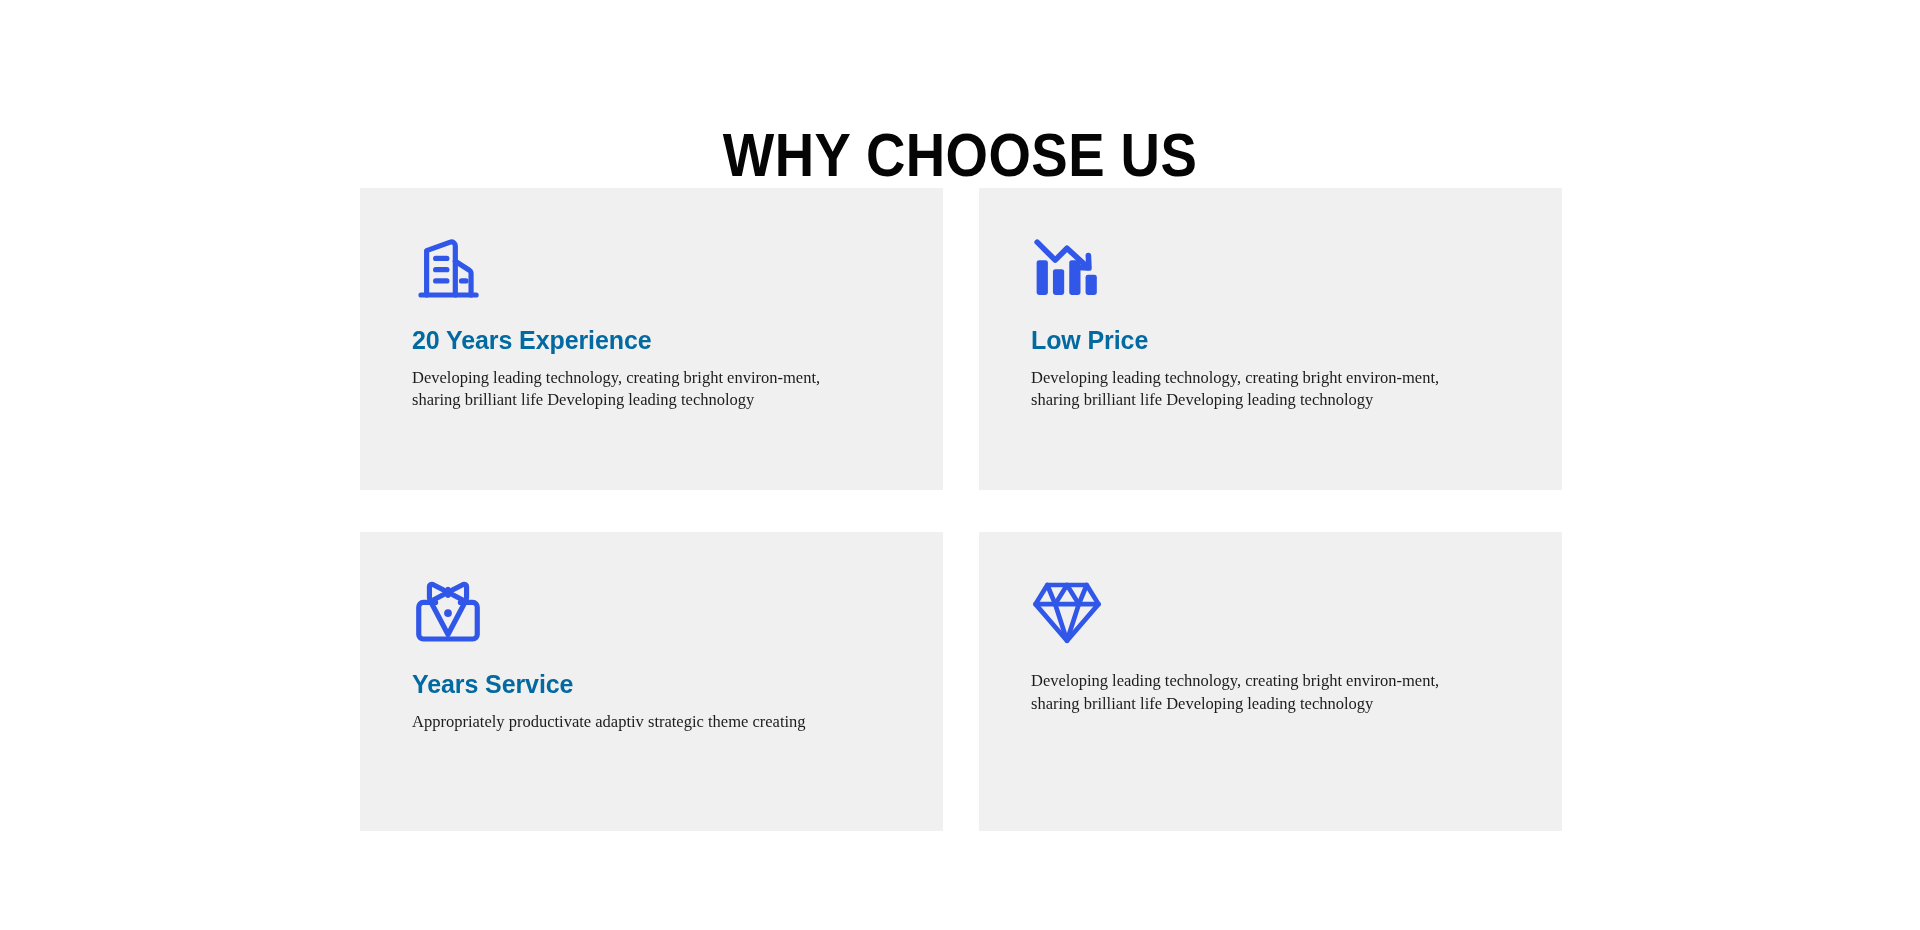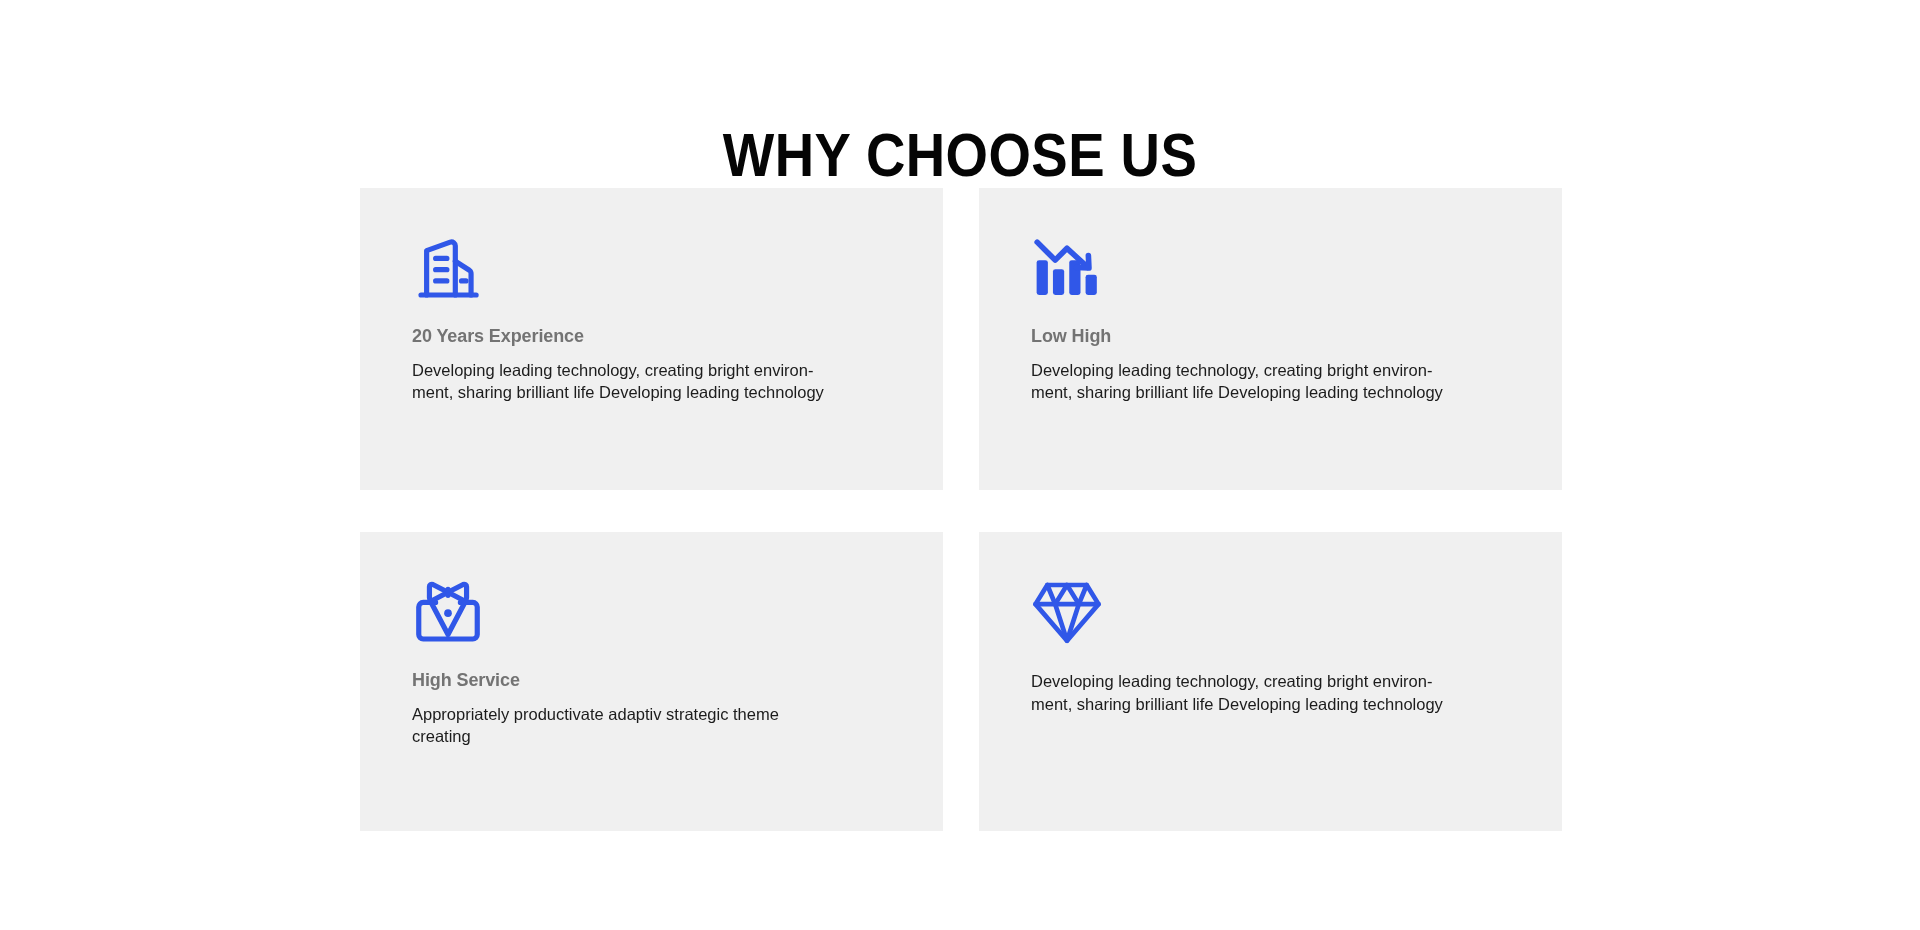--- a/index.html
+++ b/index.html
@@ -62,29 +62,29 @@
     margin-bottom: 22px;
   }
 
   .card-icon svg {
     display: block;
   }
 
   .card-title {
     font-family: "Liberation Sans", sans-serif;
     font-weight: 700;
-    font-size: 18px;
+    font-size: 25px;
     line-height: 1.15;
-    color: #737373;
+    color: #0369a1;
     margin: 0 0 12px 0;
     letter-spacing: -0.1px;
   }
 
   .card-desc {
-    font-family: Liberation Sans, sans-serif;
+    font-family: Liberation Serif, serif;
     font-weight: 400;
     font-size: 16.5px;
     line-height: 22.5px;
     color: #1c1c1c;
     margin: 0;
     max-width: 420px;
   }
 </style>
 </head>
 <body>
@@ -117,36 +117,36 @@
           <g fill="#3057e8">
             <rect x="5" y="25" width="10" height="31" rx="2.2"></rect>
             <rect x="19.5" y="33" width="10" height="23" rx="2.2"></rect>
             <rect x="34" y="25" width="10" height="31" rx="2.2"></rect>
             <rect x="48.5" y="38" width="10" height="18" rx="2.2"></rect>
           </g>
           <path d="M5.5 9 L21.5 25 L32 14.5 L50.5 31.5" stroke="#3057e8" stroke-width="5" stroke-linecap="round" stroke-linejoin="round" fill="none"></path>
           <path d="M40.5 31.5 L51.5 32 L51 21" stroke="#3057e8" stroke-width="5" stroke-linecap="round" stroke-linejoin="round" fill="none"></path>
         </svg>
       </span>
-      <h2 class="card-title">Low High</h2>
+      <h2 class="card-title">Low Price</h2>
       <p class="card-desc">Developing leading technology, creating bright environ-ment, sharing brilliant life Developing leading technology</p>
     </div>
 
     <div class="card">
       <span class="card-icon">
         <svg width="72" height="72" viewBox="0 0 64 64" fill="none" stroke="#3057e8" stroke-width="4.6" stroke-linecap="round" stroke-linejoin="round">
           <path d="M32 14.5 L18.5 7.5 A2.2 2.2 0 0 0 15.5 9.6 V19.4 A2.2 2.2 0 0 0 18.5 21.5 Z"></path>
           <path d="M32 14.5 L45.5 7.5 A2.2 2.2 0 0 1 48.5 9.6 V19.4 A2.2 2.2 0 0 1 45.5 21.5 Z"></path>
           <path d="M32 11.8 V17.2"></path>
           <path d="M21 23.5 L10 23.5 A4 4 0 0 0 6 27.5 V52 A4 4 0 0 0 10 56 H54 A4 4 0 0 0 58 52 V27.5 A4 4 0 0 0 54 23.5 H43"></path>
           <path d="M17.5 24.5 L32 52 L46.5 24.5"></path>
           <circle cx="32" cy="33" r="3.4" fill="#3057e8" stroke="none"></circle>
         </svg>
       </span>
-      <h2 class="card-title">High Service</h2>
+      <h2 class="card-title">Years Service</h2>
       <p class="card-desc">Appropriately productivate adaptiv strategic theme creating</p>
     </div>
 
     <div class="card">
       <span class="card-icon">
         <svg width="72" height="72" viewBox="0 0 64 64" fill="none" stroke="#3057e8" stroke-width="4.2" stroke-linecap="round" stroke-linejoin="round">
           <path d="M14.5 8 H49.5 L60 25 L32 57.5 L4 25 Z"></path>
           <line x1="4" y1="25" x2="60" y2="25"></line>
           <path d="M14.5 8 L21.5 25 L32 57.5 L42.5 25 L49.5 8"></path>
           <path d="M21.5 25 L32 8 L42.5 25"></path>

